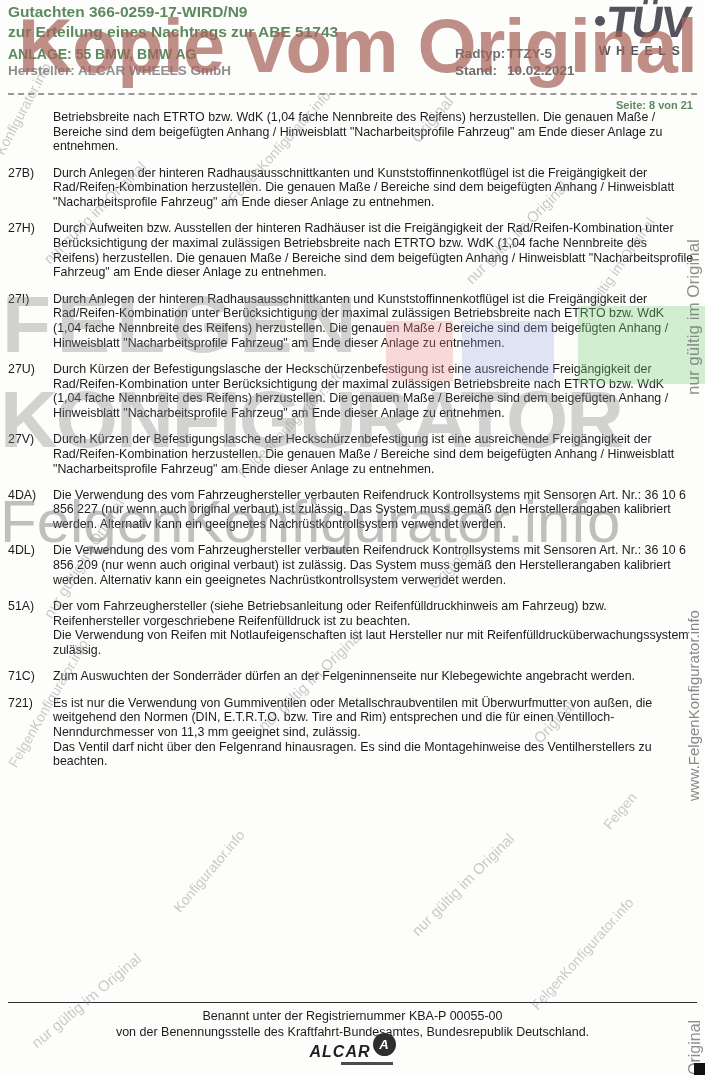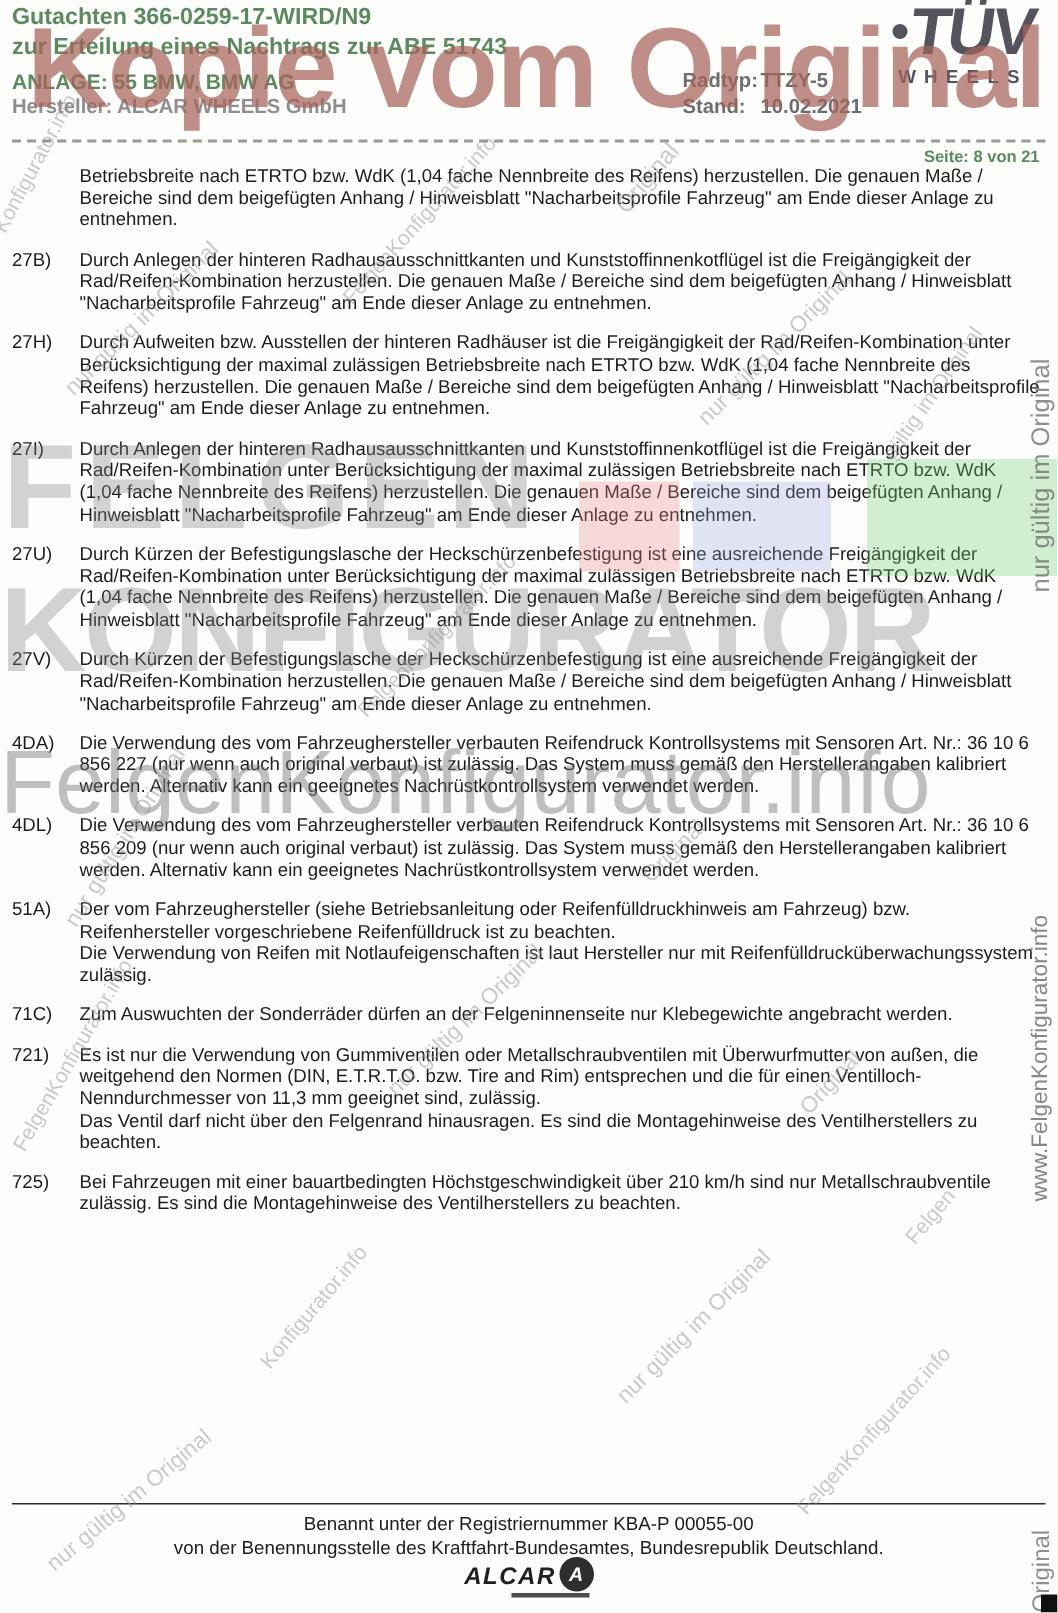--- a/index.html
+++ b/index.html
@@ -30,21 +30,21 @@
   
   .content{left:8px;top:110px;width:692px;z-index:2;}
   .para{display:flex;margin-bottom:11.5px;}
   .plabel{flex:0 0 45px;width:45px;font-size:12.4px;line-height:14.7px;}
   .ptext{flex:1;font-size:12.4px;line-height:14.7px;white-space:pre-line;padding-right:6px;}
   
   .f-line{left:8px;right:8px;top:1002px;border-top:1.5px solid #2b2b2b;height:0;}
   .f1{left:0;width:100%;top:1009px;text-align:center;font-size:12.5px;}
   .f2{left:0;width:100%;top:1025px;text-align:center;font-size:12.5px;}
   .alcar{left:50%;top:1043px;transform:translateX(-50%);z-index:2;display:flex;flex-direction:column;align-items:center;}
-  .alcar-row{display:flex;align-items:flex-end;}
+  .alcar-row{display:flex;align-items:flex-start;}
   .alcar-text{font-size:16px;font-weight:800;letter-spacing:1px;color:#1f1f1f;font-style:italic;}
   .alcar-emblem{width:23px;height:23px;border-radius:50%;background:#2e2e2e;margin-left:2px;margin-top:-10px;display:flex;align-items:center;justify-content:center;}
   .alcar-a{color:#fff;font-weight:bold;font-style:italic;font-size:13px;line-height:13px;}
   .alcar-tagline{width:52px;height:3px;background:#4c4c4c;margin-top:1px;margin-left:28px;}
   .corner-mark{right:0;bottom:0;width:11px;height:12px;background:#111;z-index:8;}
   
   .wm{pointer-events:none;white-space:nowrap;}
   .wm-kopie{left:18px;top:8px;font-size:76px;line-height:1;font-weight:bold;color:rgba(166,99,90,0.72);letter-spacing:-1px;z-index:6;}
   .wm-felgen{left:2px;top:285px;font-size:80px;line-height:1;font-weight:bold;letter-spacing:6px;color:rgba(128,128,128,0.35);z-index:4;}
   .wm-konfig{left:0px;top:380px;font-size:80px;line-height:1;font-weight:bold;letter-spacing:-2px;color:rgba(128,128,128,0.35);z-index:4;}
@@ -121,24 +121,20 @@
     </div>
   <div class="para">
       <span class="plabel">71C)</span>
       <span class="ptext">Zum Auswuchten der Sonderräder dürfen an der Felgeninnenseite nur Klebegewichte angebracht werden.</span>
     </div>
   <div class="para">
       <span class="plabel">721)</span>
       <span class="ptext">Es ist nur die Verwendung von Gummiventilen oder Metallschraubventilen mit Überwurfmutter von außen, die weitgehend den Normen (DIN, E.T.R.T.O. bzw. Tire and Rim) entsprechen und die für einen Ventilloch-Nenndurchmesser von 11,3 mm geeignet sind, zulässig.
 Das Ventil darf nicht über den Felgenrand hinausragen. Es sind die Montagehinweise des Ventilherstellers zu beachten.</span>
     </div>
-  <div class="para">
-      <span class="plabel">725)</span>
-      <span class="ptext">Bei Fahrzeugen mit einer bauartbedingten Höchstgeschwindigkeit über 210 km/h sind nur Metallschraubventile zulässig. Es sind die Montagehinweise des Ventilherstellers zu beachten.</span>
-    </div>
 </div>
 
 <div class="abs hl hl-pink"></div>
 <div class="abs hl hl-blue"></div>
 <div class="abs hl hl-green"></div>
 
 <div class="abs wm wm-kopie">Kopie vom Original</div>
 <div class="abs wm wm-felgen">FELGEN</div>
 <div class="abs wm wm-konfig">KONFIGURATOR</div>
 <div class="abs wm wm-fki">FelgenKonfigurator.info</div>

